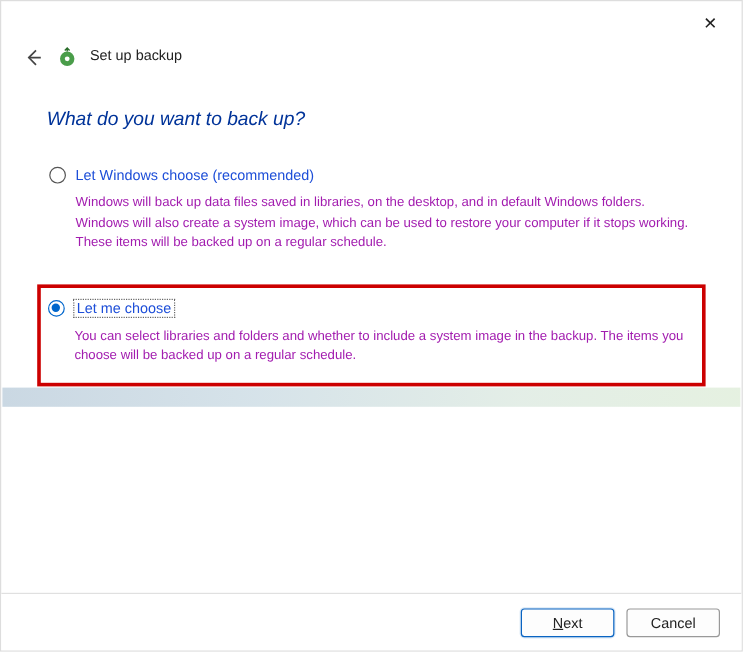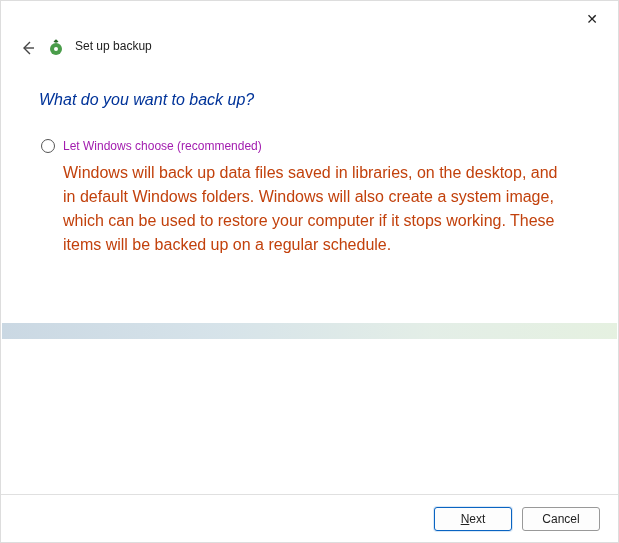--- a/index.html
+++ b/index.html
@@ -17,23 +17,23 @@
     
     .content { padding: 24px 38px 0 38px; }
     .page-heading { font-size: 16px; color: #003399; font-weight: 400; margin-bottom: 26px; font-style: italic; }
     
     .option { margin-bottom: 22px; padding: 4px 2px; }
     .option.highlighted { border: 3px solid #c00; padding: 10px 6px 14px 6px; margin-left: -8px; margin-right: -8px; }
     .option-head { display: flex; align-items: center; gap: 8px; margin-bottom: 8px; }
     .radio { width: 14px; height: 14px; border-radius: 50%; border: 1.5px solid #555; display: inline-block; flex-shrink: 0; position: relative; }
     .radio.selected { border-color: #0066cc; }
     .radio.selected::after { content: ''; position: absolute; top: 2px; left: 2px; width: 7px; height: 7px; border-radius: 50%; background: #0066cc; }
-    .option-label { font-size: 12px; color: #a21caf; }
+    .option-label { font-size: 12px; color: #1d4ed8; }
     .option-label.boxed { outline: 1px dotted #666; padding: 0 2px; }
-    .option-desc { font-size: 16px; color: #c2410c; line-height: 1.5; padding-left: 22px; padding-right: 4px; }
+    .option-desc { font-size: 11px; color: #a21caf; line-height: 1.5; padding-left: 22px; padding-right: 4px; }
     
     .gradient-band { position: absolute; left: 1px; right: 1px; top: 322px; height: 16px; background: linear-gradient(to right, #9fb8cc 0%, #b5ccd8 35%, #cde0d3 70%, #d0e5c8 100%); opacity: 0.55; }
     
     .footer { position: absolute; bottom: 0; left: 0; right: 0; height: 48px; border-top: 1px solid #e0e0e0; display: flex; align-items: center; justify-content: flex-end; gap: 10px; padding-right: 18px; background: #fff; }
     .btn { min-width: 78px; height: 24px; border: 1px solid #999; border-radius: 3px; background: #fdfdfd; font-size: 12px; color: #222; cursor: pointer; display: flex; align-items: center; justify-content: center; }
     .btn.primary { border-color: #0a64c2; box-shadow: 0 0 0 1px rgba(10,100,194,0.15); }
     .btn .ul { text-decoration: underline; }
   </style>
 </head>
 <body>
@@ -63,20 +63,27 @@
   <h1 class="page-heading">What do you want to back up?</h1>
 
   <div class="option">
     <div class="option-head">
       <span class="radio"></span>
       <span class="option-label">Let Windows choose (recommended)</span>
     </div>
     <div class="option-desc">Windows will back up data files saved in libraries, on the desktop, and in default Windows folders. Windows will also create a system image, which can be used to restore your computer if it stops working. These items will be backed up on a regular schedule.</div>
   </div>
 
+  <div class="option highlighted">
+    <div class="option-head">
+      <span class="radio selected"></span>
+      <span class="option-label boxed">Let me choose</span>
+    </div>
+    <div class="option-desc">You can select libraries and folders and whether to include a system image in the backup. The items you choose will be backed up on a regular schedule.</div>
+  </div>
 </div>
 
 <div class="gradient-band"></div>
 
 <div class="footer">
   <button class="btn primary">
       <span class="ul">N</span>
       <span>ext</span>
     </button>
   <button class="btn">Cancel</button>

